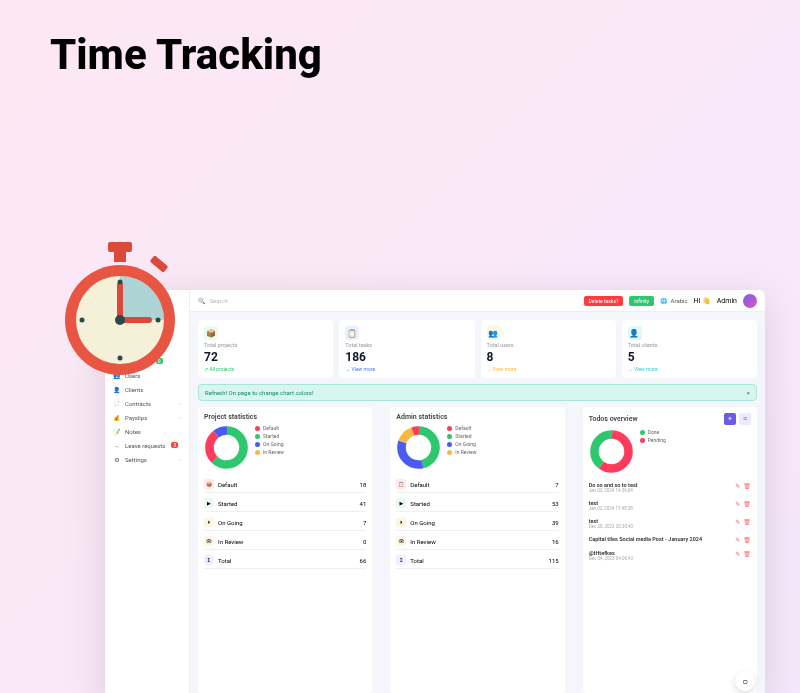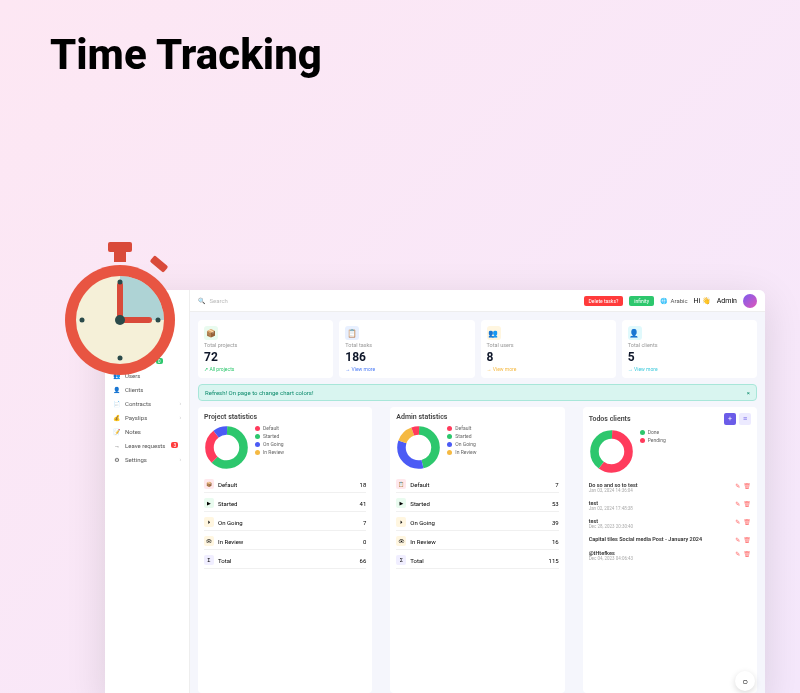--- a/index.html
+++ b/index.html
@@ -323,21 +323,21 @@
                 <div class="left">
                   <div class="row-ico" style="background:#f0eeff">Σ</div>
                   <span>Total</span>
                 </div>
                 <span>115</span>
               </div>
             </div>
         </div>
         <div class="panel">
           <div style="display:flex;align-items:center;margin-bottom:4px">
-            <h3 style="margin:0">Todos clients</h3>
+            <h3 style="margin:0">Todos overview</h3>
             <div class="panel-btns">
               <div class="p-btn">+</div>
               <div class="p-btn alt">≡</div>
             </div>
           </div>
           <div class="chart-row">
             <svg class="donut" viewBox="0 0 42 42">
               <circle cx="21" cy="21" r="15.9" fill="none" stroke="#ff3b5c" stroke-width="8" stroke-dasharray="60 40" stroke-dashoffset="25"></circle>
               <circle cx="21" cy="21" r="15.9" fill="none" stroke="#2dc76d" stroke-width="8" stroke-dasharray="40 60" stroke-dashoffset="-35"></circle>
             </svg>

